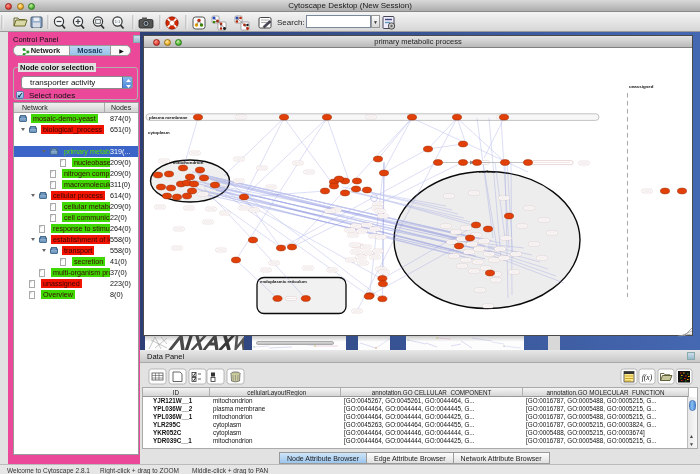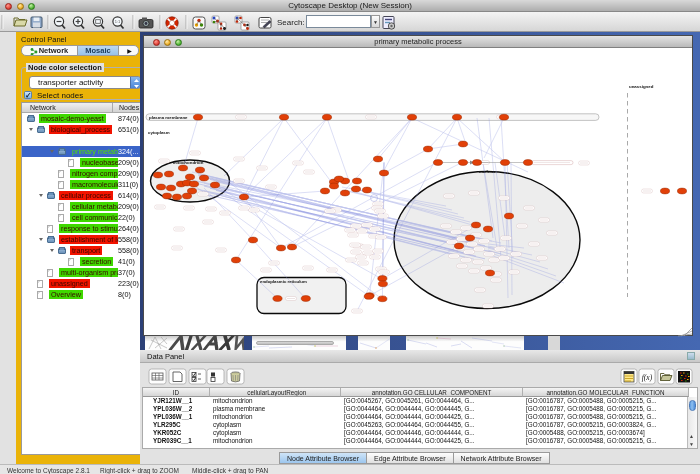--- a/index.html
+++ b/index.html
@@ -10,21 +10,21 @@
   font-size:8px; color:#1a1a1a; }
 .tl { position:absolute; top:3px; width:7px; height:7px; border-radius:50%; }
 #toolbar { left:0; top:12px; width:700px; height:20px;
   background:linear-gradient(#f4f4f4,#d6d6d6); border-bottom:1px solid #9a9a9a;padding-left:17px; }
 #searchlab { position:absolute; left:277px; top:6px; font-size:8px; color:#222; }
 #searchfield { position:absolute; left:306px; top:3px; width:65px; height:13px;
   background:#fff; border:1px solid #7a8a9a; }
 #searcharrow { position:absolute; left:371px; top:3px; width:9px; height:13px;
   background:linear-gradient(#fdfdfd,#d8d8d8); border:1px solid #999; font-size:5px;
   color:#333; text-align:center; line-height:13px; }
-#leftpanel { left:16px; top:32px; width:139px; height:432px; background:#eab308;
+#leftpanel { left:8px; top:32px; width:139px; height:432px; background:#ec4899;
   border-right:1px solid #808080; }
 #cp-title { position:absolute; left:5px; top:3px; font-size:7.5px; color:#111; }
 #cp-float { position:absolute; right:5px; top:3px; width:8px; height:8px;
   border:1px solid #8aa; background:linear-gradient(#cde,#9bc); }
 #tabs { position:absolute; left:5px; top:13px; width:118px; height:11px;
   background:#fafafa; border:1px solid #9a9a9a; border-radius:5px; overflow:hidden; }
 #tab-net { position:absolute; left:0; top:0; width:55px; height:11px; font-size:7.5px;
   font-weight:bold; color:#222; text-align:center; line-height:10px; padding-left:8px; }
 #tab-mos { position:absolute; left:55px; top:0; width:42px; height:11px;
   background:linear-gradient(#bcd8f2,#8fbde8); border-left:1px solid #9a9a9a;
@@ -234,21 +234,21 @@
           <span class="tarr" style="left:7px"></span>
           <span class="tfold" style="left:15px"></span>
           <span class="tlab hr" style="left:27px;max-width:69px">biological_process</span>
           <span class="tcnt">651(0)</span>
         </div>
         <div class="trow" style="top:33px;">
           <div class="selbg"></div>
           <span class="tarr" style="left:28px"></span>
           <span class="tfold" style="left:36px"></span>
           <span class="tlab hs" style="left:48px;max-width:48px">primary metabo</span>
-          <span class="tcnt" style="color:#fff">324(...</span>
+          <span class="tcnt" style="color:#fff">319(...</span>
         </div>
         <div class="trow" style="top:44px;">
           <span class="tfile" style="left:46px"></span>
           <span class="tlab hg" style="left:58px;max-width:38px">nucleobase-</span>
           <span class="tcnt">209(0)</span>
         </div>
         <div class="trow" style="top:55px;">
           <span class="tfile" style="left:36px"></span>
           <span class="tlab hg" style="left:48px;max-width:48px">nitrogen compo</span>
           <span class="tcnt">209(0)</span>

